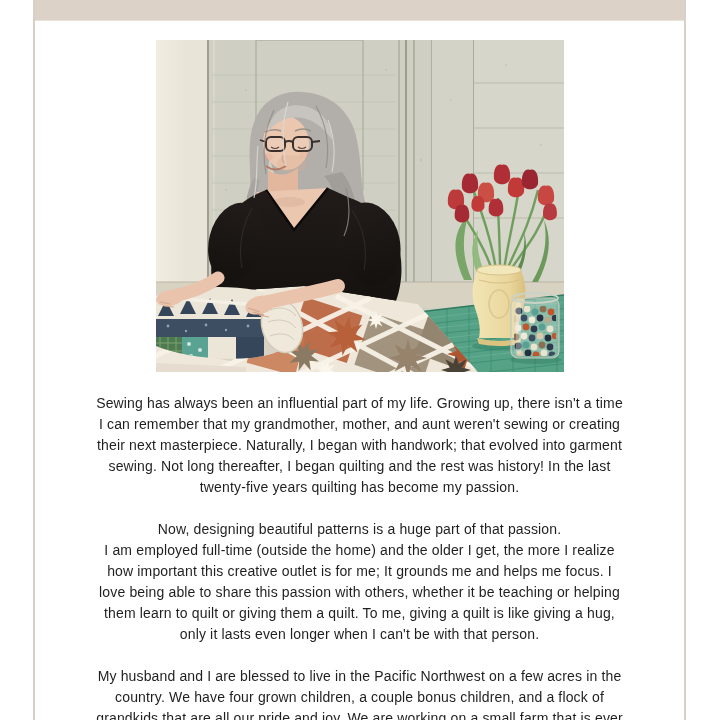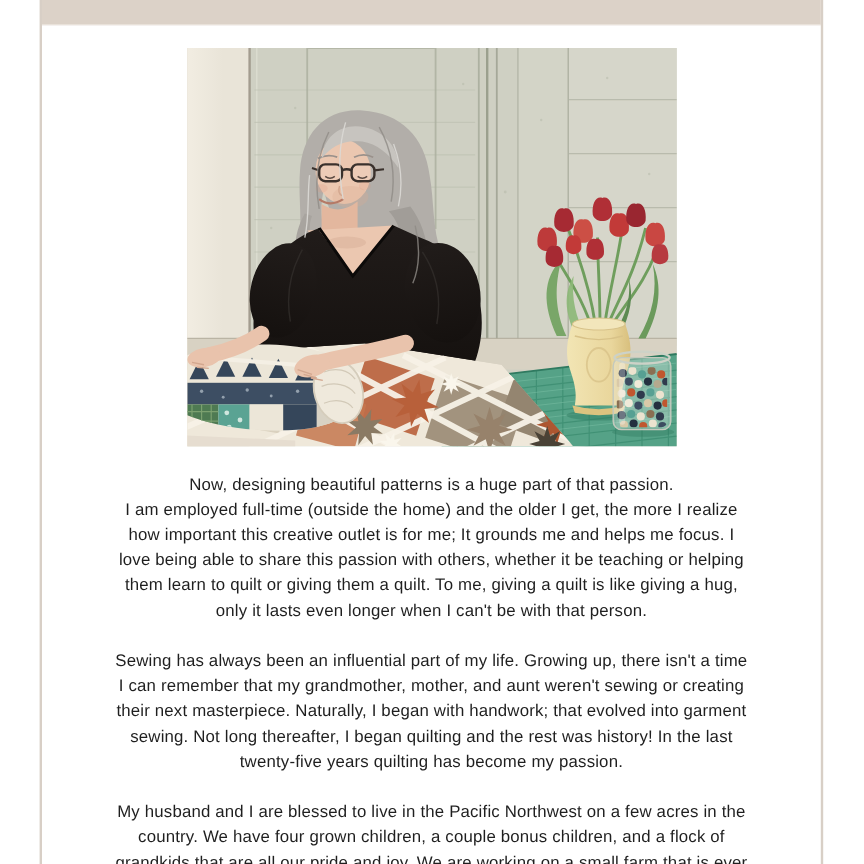--- a/index.html
+++ b/index.html
@@ -343,31 +343,31 @@
               <circle cx="388" cy="313" r="3.4" fill="#ece3cf"></circle>
             <circle cx="396" cy="315" r="3.4" fill="#3c4c60"></circle>
           </g>
         </g>
         <rect x="360" y="262" width="5" height="52" rx="2.5" fill="#ffffff" opacity="0.3"></rect>
       </g>
     </svg>
   </figure>
 
   <div class="bio">
+    <p>Sewing has always been an influential part of my life. Growing up, there isn't a time
+I can remember that my grandmother, mother, and aunt weren't sewing or creating
+their next masterpiece. Naturally, I began with handwork; that evolved into garment
+sewing. Not long thereafter, I began quilting and the rest was history! In the last
+twenty-five years quilting has become my passion.</p>
     <p>Now, designing beautiful patterns is a huge part of that passion.
 I am employed full-time (outside the home) and the older I get, the more I realize
 how important this creative outlet is for me; It grounds me and helps me focus. I
 love being able to share this passion with others, whether it be teaching or helping
 them learn to quilt or giving them a quilt. To me, giving a quilt is like giving a hug,
 only it lasts even longer when I can't be with that person.</p>
-    <p>Sewing has always been an influential part of my life. Growing up, there isn't a time
-I can remember that my grandmother, mother, and aunt weren't sewing or creating
-their next masterpiece. Naturally, I began with handwork; that evolved into garment
-sewing. Not long thereafter, I began quilting and the rest was history! In the last
-twenty-five years quilting has become my passion.</p>
     <p>My husband and I are blessed to live in the Pacific Northwest on a few acres in the
 country. We have four grown children, a couple bonus children, and a flock of
 grandkids that are all our pride and joy. We are working on a small farm that is ever
 expanding and I wake up every day feeling blessed to watch my family grow.
 I can't wait to see what you all create from this pattern!</p>
   </div>
 
 </div>
 
 </body></html>

